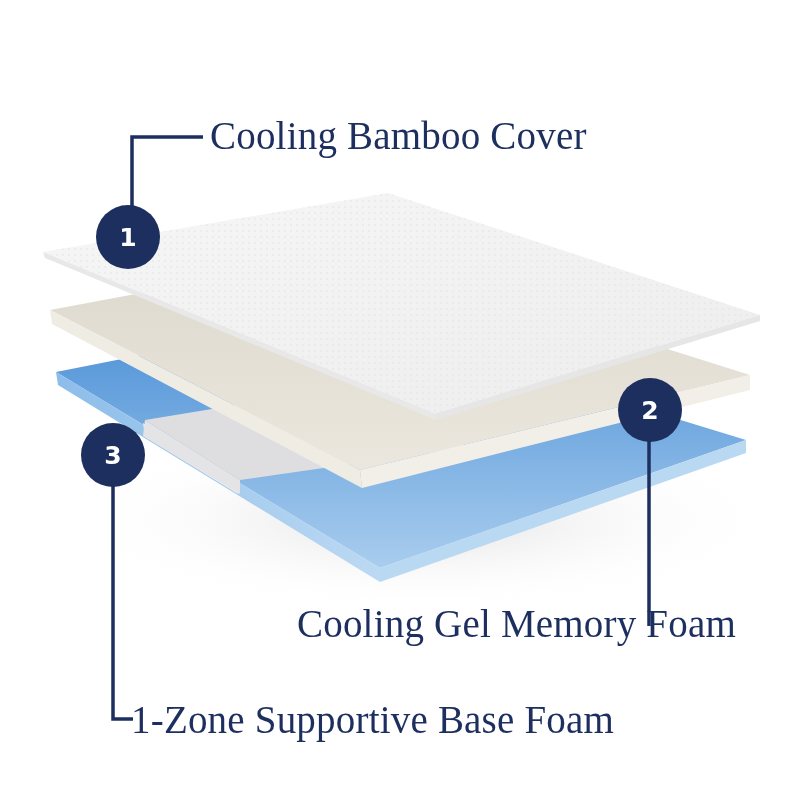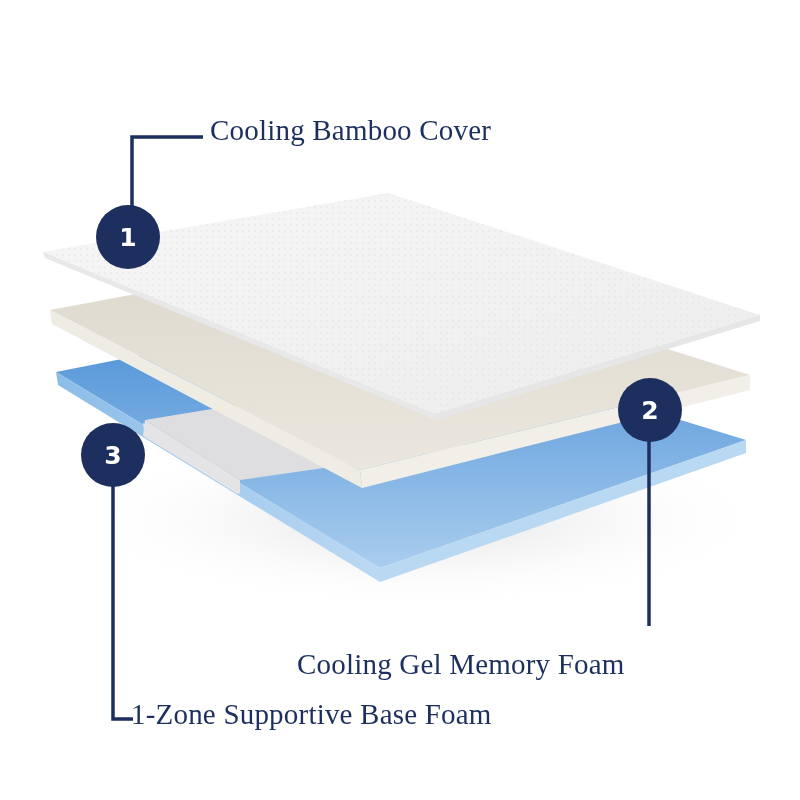--- a/index.html
+++ b/index.html
@@ -2,27 +2,27 @@
 <html><head>
 <meta charset="utf-8">
 <style>
   html, body { margin: 0; padding: 0; background: #ffffff; }
   body { width: 800px; height: 800px; position: relative; overflow: hidden; font-family: "Liberation Serif", "DejaVu Serif", serif; }
   #art { position: absolute; left: 0; top: 0; width: 800px; height: 800px; }
   .label {
     position: absolute;
     color: #1d2f5e;
     font-family: "Liberation Serif", "DejaVu Serif", serif;
-    font-size: 29px;
+    font-size: 39px;
     line-height: 1;
     white-space: nowrap;
     letter-spacing: 0.2px;
   }
   #label-1 { left: 210px; top: 116px; }
-  #label-2 { left: 297px; top: 650px; }
+  #label-2 { left: 297px; top: 604px; }
   #label-3 { left: 131px; top: 700px; }
   .badge {
     position: absolute;
     width: 64px; height: 64px;
     border-radius: 50%;
     background: #1d2f5e;
     color: #ffffff;
     font-family: "DejaVu Sans", "Liberation Sans", sans-serif;
     font-weight: bold;
     font-size: 25px;

